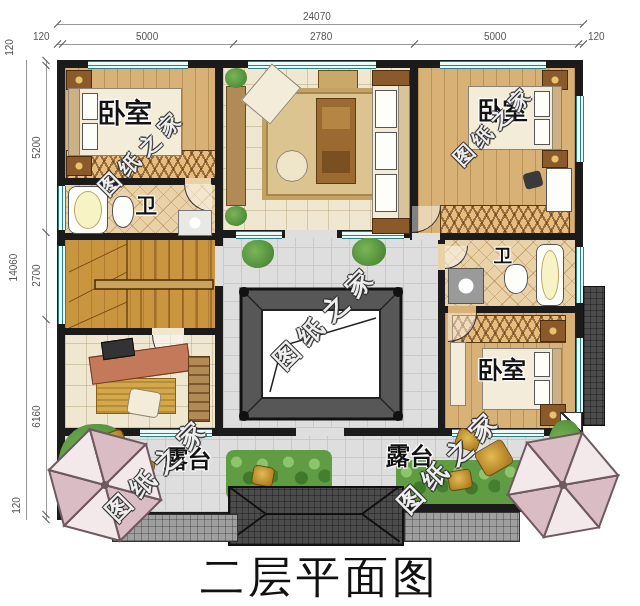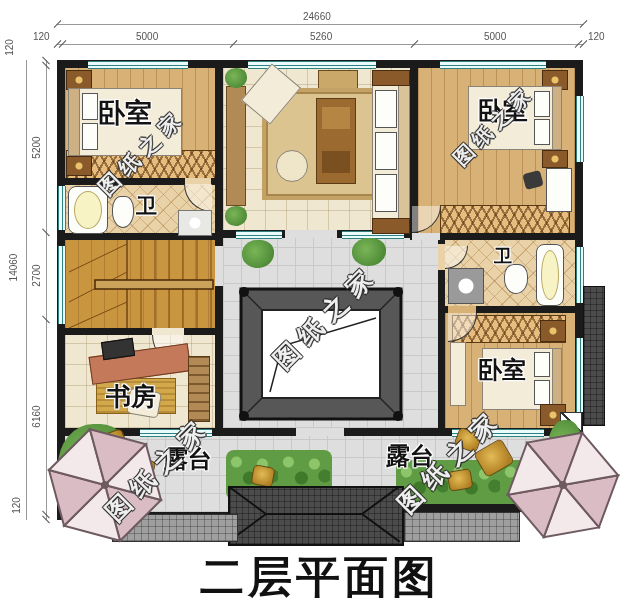--- a/index.html
+++ b/index.html
@@ -51,42 +51,42 @@
   
   .room-label{position:absolute;font-weight:700;color:#121212;white-space:nowrap;
         text-shadow:-1px -1px 0 #fff,1px -1px 0 #fff,-1px 1px 0 #fff,1px 1px 0 #fff,0 0 3px #fff;}
   .dim{position:absolute;font-size:10px;color:#555;white-space:nowrap;}
   .rot{transform:rotate(-90deg);transform-origin:center;}
   .dline{position:absolute;background:#999;}
   .tick{position:absolute;width:1px;height:10px;background:#555;transform:rotate(45deg);}
   .tick-h{position:absolute;width:10px;height:1px;background:#555;transform:rotate(45deg);}
   .wm{position:absolute;font-weight:700;color:rgba(255,255,255,.92);transform:rotate(-45deg);white-space:nowrap;
       text-shadow:-1px -1px 0 rgba(45,45,45,.85),1px -1px 0 rgba(45,45,45,.85),-1px 1px 0 rgba(45,45,45,.85),1px 1px 0 rgba(45,45,45,.85);}
-  .title{position:absolute;left:0;right:0;top:548px;text-align:center;font-size:44px;font-weight:700;color:#111;letter-spacing:4px;}
+  .title{position:absolute;left:0;right:0;top:548px;text-align:center;font-size:44px;font-weight:400;color:#111;letter-spacing:4px;}
 </style>
 </head>
 <body>
 
 <div class="stage">
 
   <div class="dline" style="left:57px;top:24px;width:526px;height:1px"></div>
   <div class="tick" style="left:57px;top:19px"></div>
   <div class="tick" style="left:583px;top:19px"></div>
-  <span class="dim" style="left:303px;top:11px">24660</span>
+  <span class="dim" style="left:303px;top:11px">24070</span>
 
   <div class="dline" style="left:57px;top:44px;width:526px;height:1px"></div>
   <div class="tick" style="left:57px;top:39px"></div>
   <div class="tick" style="left:62px;top:39px"></div>
   <div class="tick" style="left:233px;top:39px"></div>
   <div class="tick" style="left:414px;top:39px"></div>
   <div class="tick" style="left:578px;top:39px"></div>
   <div class="tick" style="left:583px;top:39px"></div>
   <span class="dim" style="left:33px;top:31px">120</span>
   <span class="dim" style="left:136px;top:31px">5000</span>
-  <span class="dim" style="left:310px;top:31px">5260</span>
+  <span class="dim" style="left:310px;top:31px">2780</span>
   <span class="dim" style="left:484px;top:31px">5000</span>
   <span class="dim" style="left:588px;top:31px">120</span>
 
   <div class="dline" style="left:26px;top:60px;width:1px;height:460px"></div>
   <span class="dim rot" style="left:0px;top:262px">14060</span>
   <div class="dline" style="left:46px;top:60px;width:1px;height:460px"></div>
   <div class="tick-h" style="left:41px;top:60px"></div>
   <div class="tick-h" style="left:41px;top:65px"></div>
   <div class="tick-h" style="left:41px;top:232px"></div>
   <div class="tick-h" style="left:41px;top:319px"></div>
@@ -289,21 +289,20 @@
       <polygon points="59,59 31,11 87,11" fill="#d9bcc4" stroke="#6e5a60" stroke-width="2"></polygon>
       <polygon points="59,59 87,11 115,59" fill="#f3e9ea" stroke="#6e5a60" stroke-width="2"></polygon>
       <circle cx="59" cy="59" r="4" fill="#6e5a60"></circle>
     </g>
   </svg>
 
   <span class="room-label" style="left:98px;top:95px;font-size:27px">卧室</span>
   <span class="room-label" style="left:478px;top:94px;font-size:25px">卧室</span>
   <span class="room-label" style="left:136px;top:192px;font-size:21px">卫</span>
   <span class="room-label" style="left:494px;top:244px;font-size:18px">卫</span>
-  <span class="room-label" style="left:106px;top:380px;font-size:25px">书房</span>
   <span class="room-label" style="left:478px;top:354px;font-size:24px">卧室</span>
   <span class="room-label" style="left:164px;top:443px;font-size:24px">露台</span>
   <span class="room-label" style="left:386px;top:440px;font-size:24px">露台</span>
 
   <span class="wm" style="left:86px;top:138px;font-size:21px;letter-spacing:7px">图纸之家</span>
   <span class="wm" style="left:442px;top:112px;font-size:20px;letter-spacing:6px">图纸之家</span>
   <span class="wm" style="left:258px;top:300px;font-size:25px;letter-spacing:9px">图纸之家</span>
   <span class="wm" style="left:90px;top:452px;font-size:25px;letter-spacing:9px">图纸之家</span>
   <span class="wm" style="left:382px;top:444px;font-size:25px;letter-spacing:9px">图纸之家</span>
 

